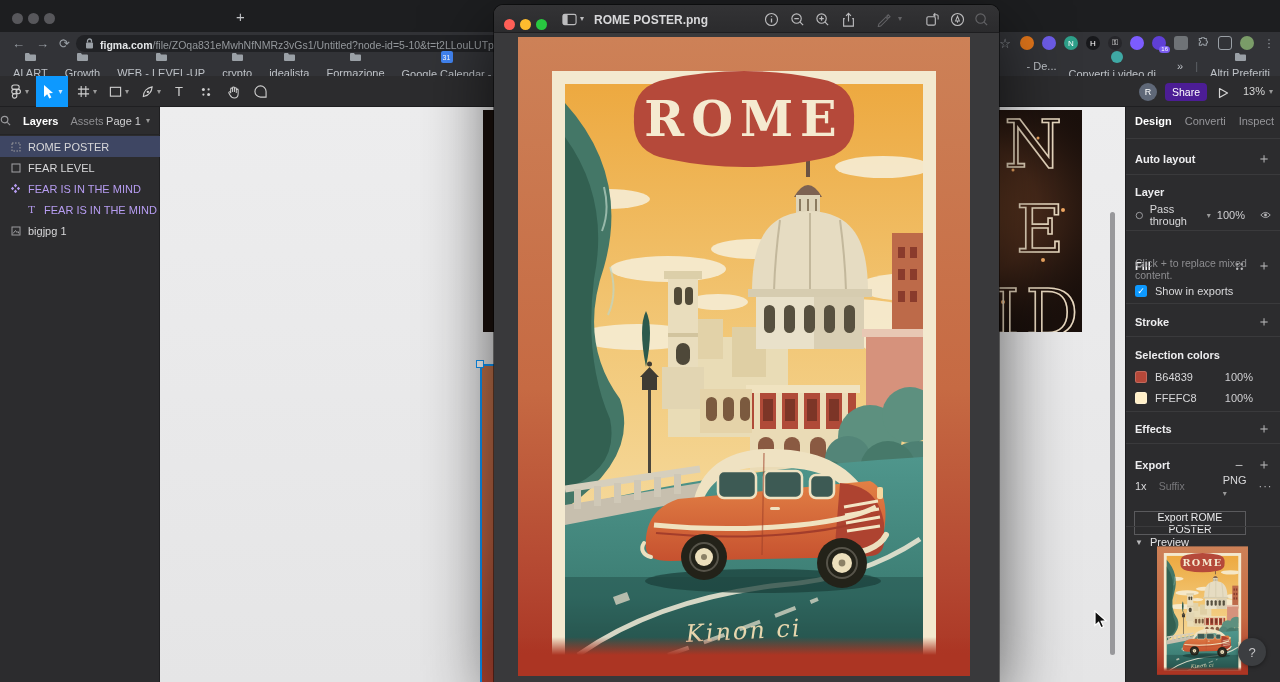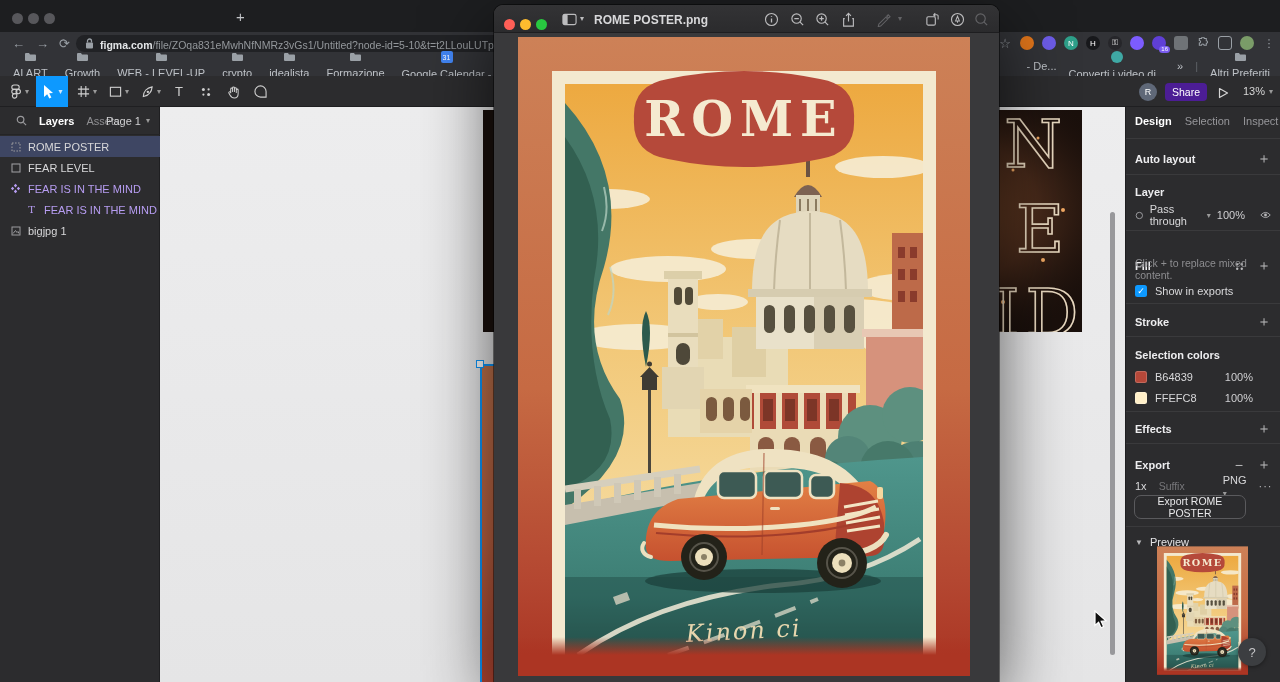--- a/index.html
+++ b/index.html
@@ -36,21 +36,21 @@
   .fgbar{left:0;top:76px;width:1280px;height:31px;background:#2c2c2e;border-bottom:1px solid #1f1f21;}
   .tool{top:76px;height:31px;display:flex;align-items:center;justify-content:center;gap:3px;color:#d4d4d4;}
   .tool.sel{background:#0d99ff;}
   .chev{color:#9a9a9a;font-size:8px;}
   .fg-avatar{left:1139px;top:83px;width:18px;height:18px;border-radius:50%;background:#5f6878;color:#fff;font-size:9px;display:flex;align-items:center;justify-content:center;}
   .fg-share{left:1165px;top:83px;width:42px;height:18px;background:#4c1d95;border-radius:4px;color:#fff;font-size:10.5px;display:flex;align-items:center;justify-content:center;}
   .fg-zoom{left:1243px;top:85px;color:#d5d5d5;font-size:11px;display:flex;gap:4px;align-items:center;}
 
   
   .lpanel{left:0;top:107px;width:160px;height:575px;background:#2c2c2e;border-right:1px solid #1f1f21;}
-  .lp-head{position:absolute;left:0;top:0;width:160px;height:28px;display:flex;align-items:center;gap:12px;padding-left:16px;border-bottom:1px solid #242426;}
+  .lp-head{position:absolute;left:0;top:0;width:160px;height:28px;display:flex;align-items:center;gap:12px;padding-left:0;border-bottom:1px solid #242426;}
   .lp-tab{font-size:11px;color:#8f8f92;}
   .lp-tab.on{color:#fff;font-weight:700;}
   .lp-page{position:absolute;right:10px;font-size:11px;color:#d0d0d2;display:flex;gap:5px;align-items:center;}
   .lrow{position:absolute;left:0;width:160px;height:21px;display:flex;align-items:center;gap:7px;font-size:11px;color:#d8d8da;}
   .lrow.sel{background:#3e4663;}
   .lrow.purple{color:#b79df2;}
   .licon{width:11px;display:flex;justify-content:center;color:#9a9a9d;flex:none;}
 
   
   .canvas{left:160px;top:107px;width:965px;height:575px;background:linear-gradient(180deg,#ededee,#e5e5e6);}
@@ -66,21 +66,21 @@
   .rp-div{position:absolute;left:0;width:155px;height:1px;background:#3a3a3c;}
   .rp-title{font-weight:700;color:#ededef;font-size:11px;}
   .rp-plus{margin-left:auto;color:#b9b9bb;font-size:14px;font-weight:400;}
   .rp-gray{color:#8d8d90;}
   .rp-tabs{gap:13px;}
   .rp-tab{color:#96969a;}
   .rp-tab.on{color:#fff;font-weight:700;}
   .swatch{width:12px;height:12px;border-radius:2.5px;border:1px solid rgba(255,255,255,.18);margin-right:8px;flex:none;}
   .pct{margin-left:auto;color:#cfcfd1;}
   .checkbox{width:12px;height:12px;border-radius:2.5px;background:#0d99ff;color:#fff;font-size:9px;display:flex;align-items:center;justify-content:center;margin-right:8px;}
-  .exp-btn{position:absolute;left:8px;top:0;width:112px;height:24px;border:1px solid #5a5a5d;border-radius:7px;color:#e8e8ea;font-size:10.5px;display:flex;align-items:center;justify-content:center;background:transparent;font-family:"Liberation Sans",sans-serif;}
+  .exp-btn{position:absolute;left:8px;top:16px;width:112px;height:24px;border:1px solid #5a5a5d;border-radius:0;color:#e8e8ea;font-size:10.5px;display:flex;align-items:center;justify-content:center;background:transparent;font-family:"Liberation Sans",sans-serif;}
   .sfx{width:52px;background:transparent;border:none;outline:none;color:#d9d9db;font-size:10.5px;font-family:"Liberation Sans",sans-serif;}
   .sfx::placeholder{color:#77777a;}
   .thumbwrap{left:1157px;top:546px;width:91px;height:136px;overflow:hidden;}
   .helpbtn{left:1238px;top:638px;width:28px;height:28px;border-radius:50%;background:#3c3e41;color:#c6c6c8;font-size:13px;display:flex;align-items:center;justify-content:center;box-shadow:0 1px 4px rgba(0,0,0,.4);}
 
   
   .pvw{left:494px;top:5px;width:505px;height:677px;border-radius:9px 9px 0 0;background:#39393b;box-shadow:0 22px 70px rgba(0,0,0,.65),0 0 0 1px rgba(0,0,0,.45);}
   .pv-titlebar{position:absolute;left:0;top:0;width:505px;height:28px;background:linear-gradient(#333335,#2b2b2d);border-radius:9px 9px 0 0;border-bottom:1px solid #1e1e20;}
   .pvl{position:absolute;top:13.5px;width:11px;height:11px;border-radius:50%;}
   .pv-title{position:absolute;left:100px;top:8px;font-size:12px;font-weight:700;color:#d8d8da;white-space:nowrap;}
@@ -571,21 +571,21 @@
   <div class="abs rome-frame"></div>
   <div class="abs sel-outline-t"></div>
   <div class="abs sel-outline-l"></div>
   <div class="abs sel-handle"></div>
 
   <div class="abs cv-scroll"></div>
 
   <div class="abs rpanel">
     <div class="rp-row rp-tabs" style="top:0;height:28px">
       <span class="rp-tab on">Design</span>
-      <span class="rp-tab">Selection</span>
+      <span class="rp-tab">Converti</span>
       <span class="rp-tab">Inspect</span>
     </div>
     <div class="rp-div" style="top:31px"></div>
 
     <div class="rp-row" style="top:40px;height:24px">
       <span class="rp-title">Auto layout</span>
       <span class="rp-plus">＋</span>
     </div>
     <div class="rp-div" style="top:67px"></div>
 

